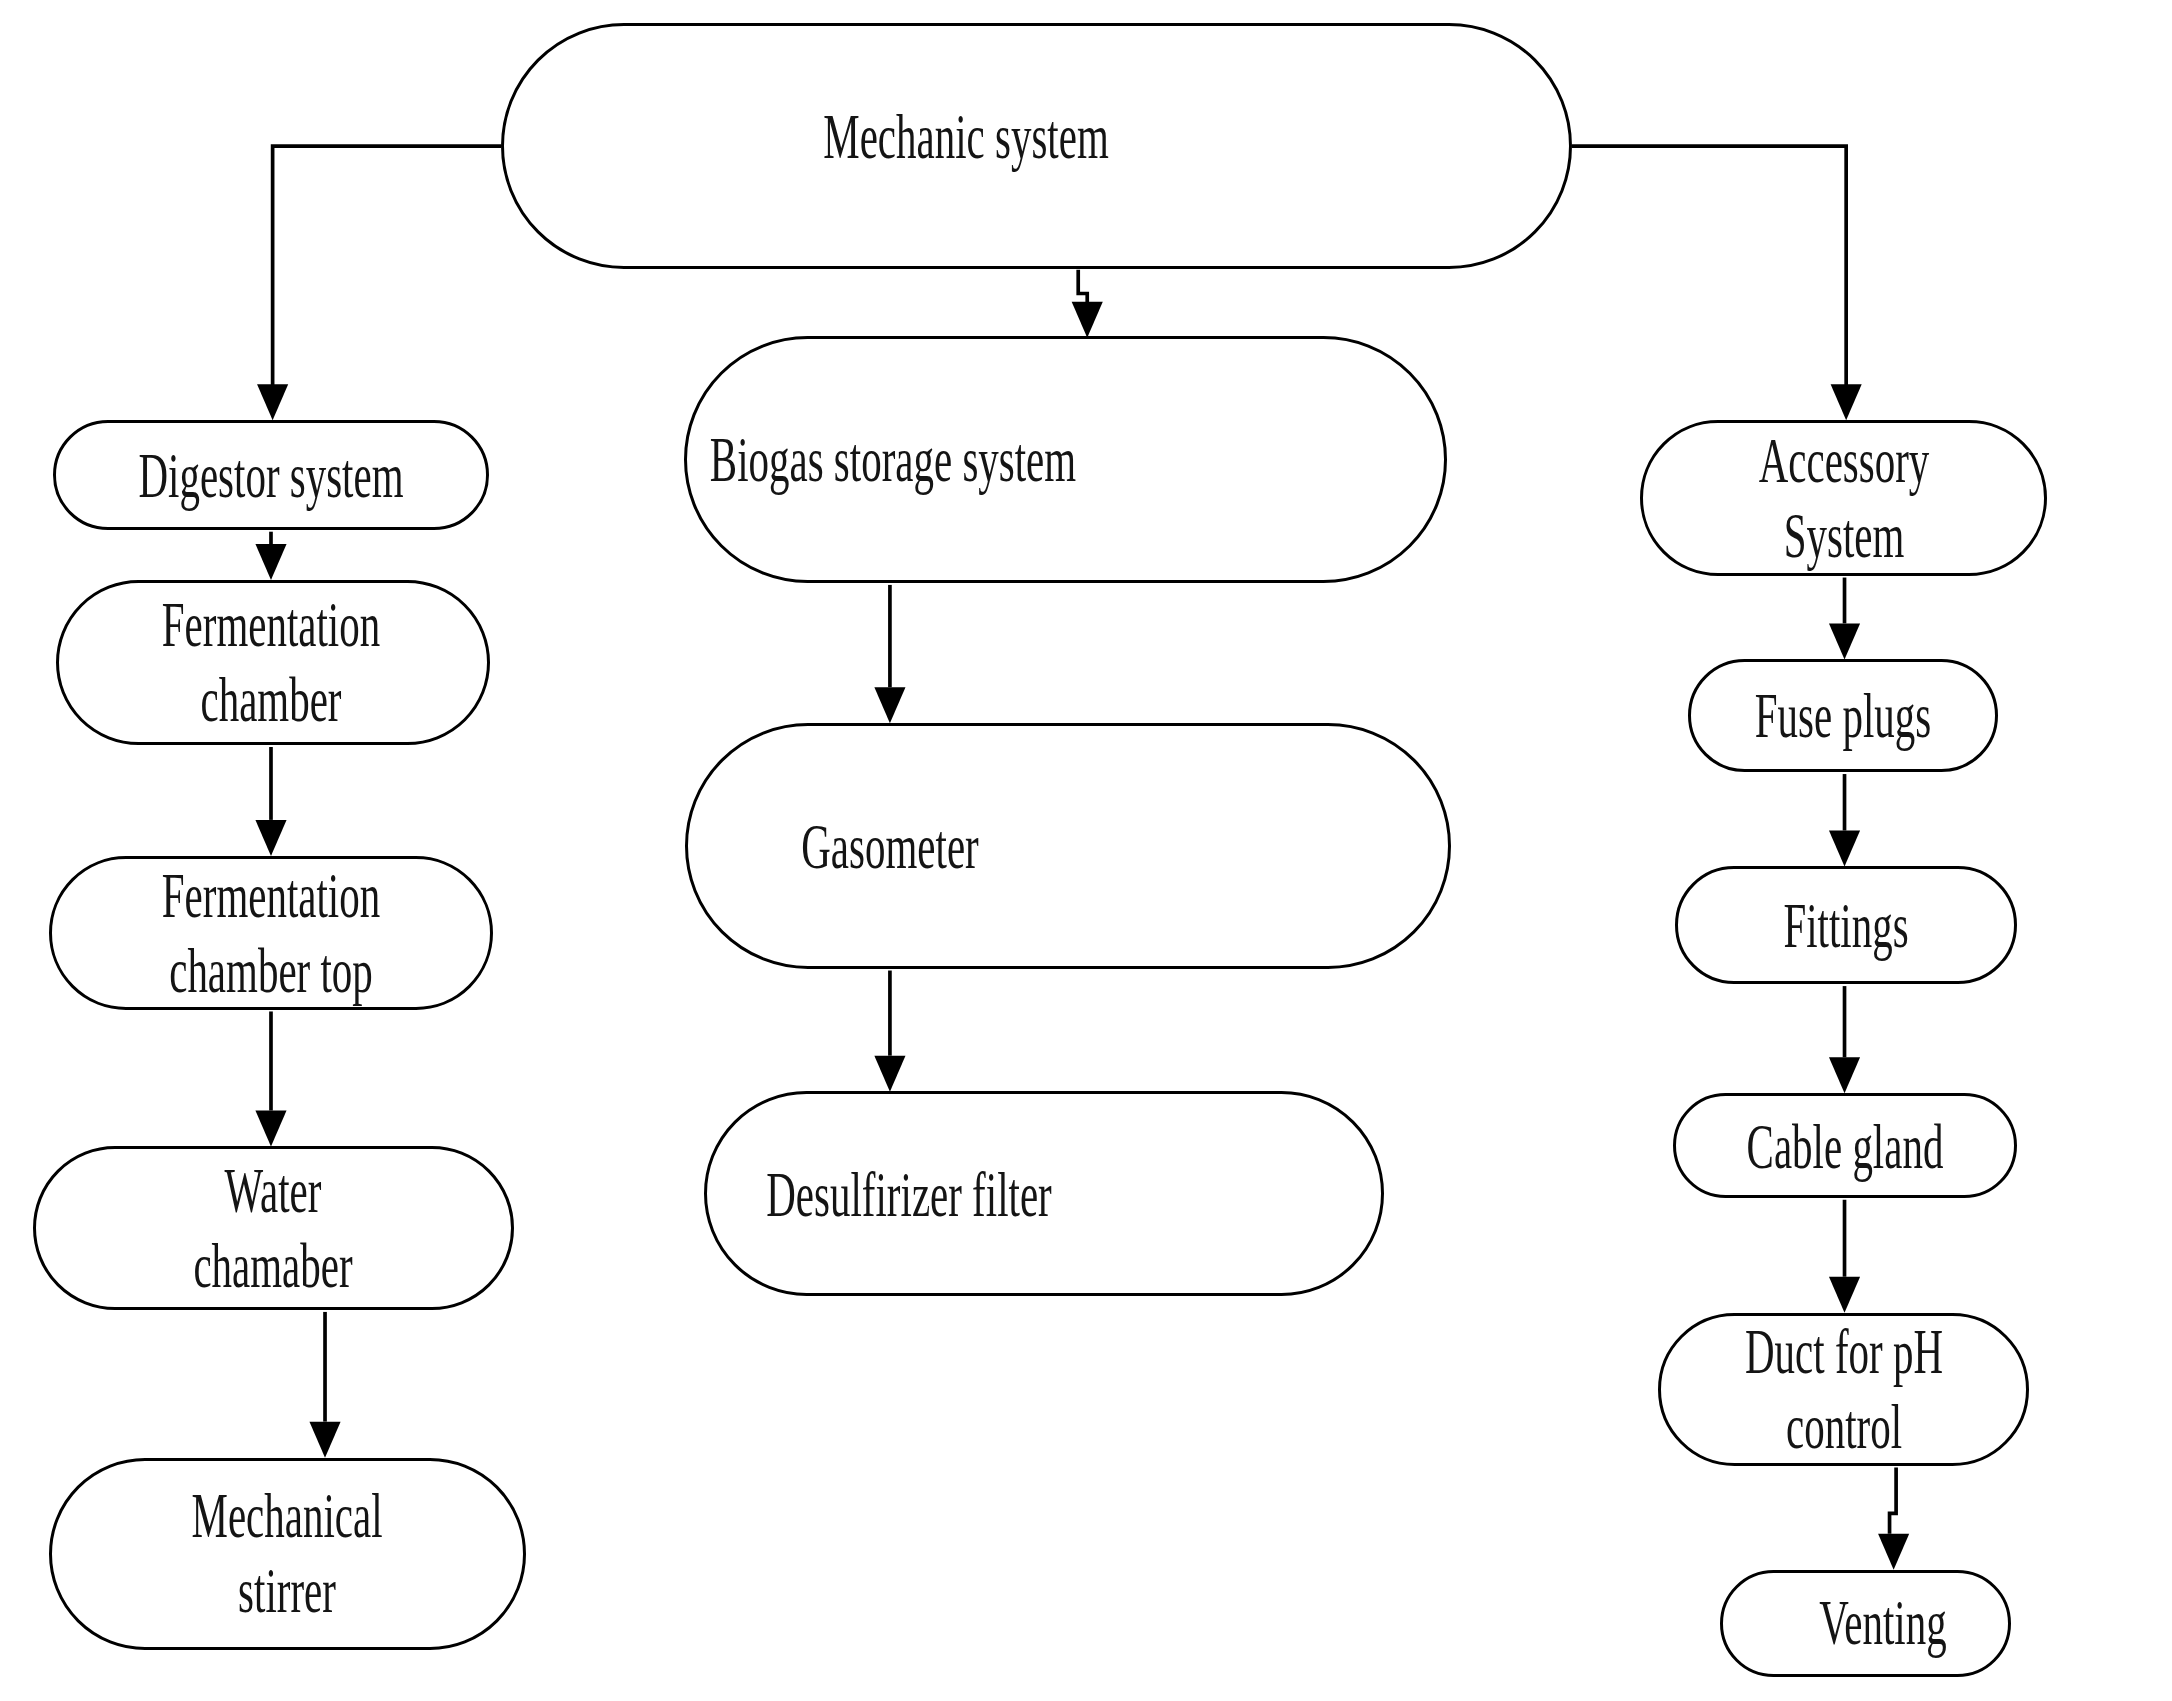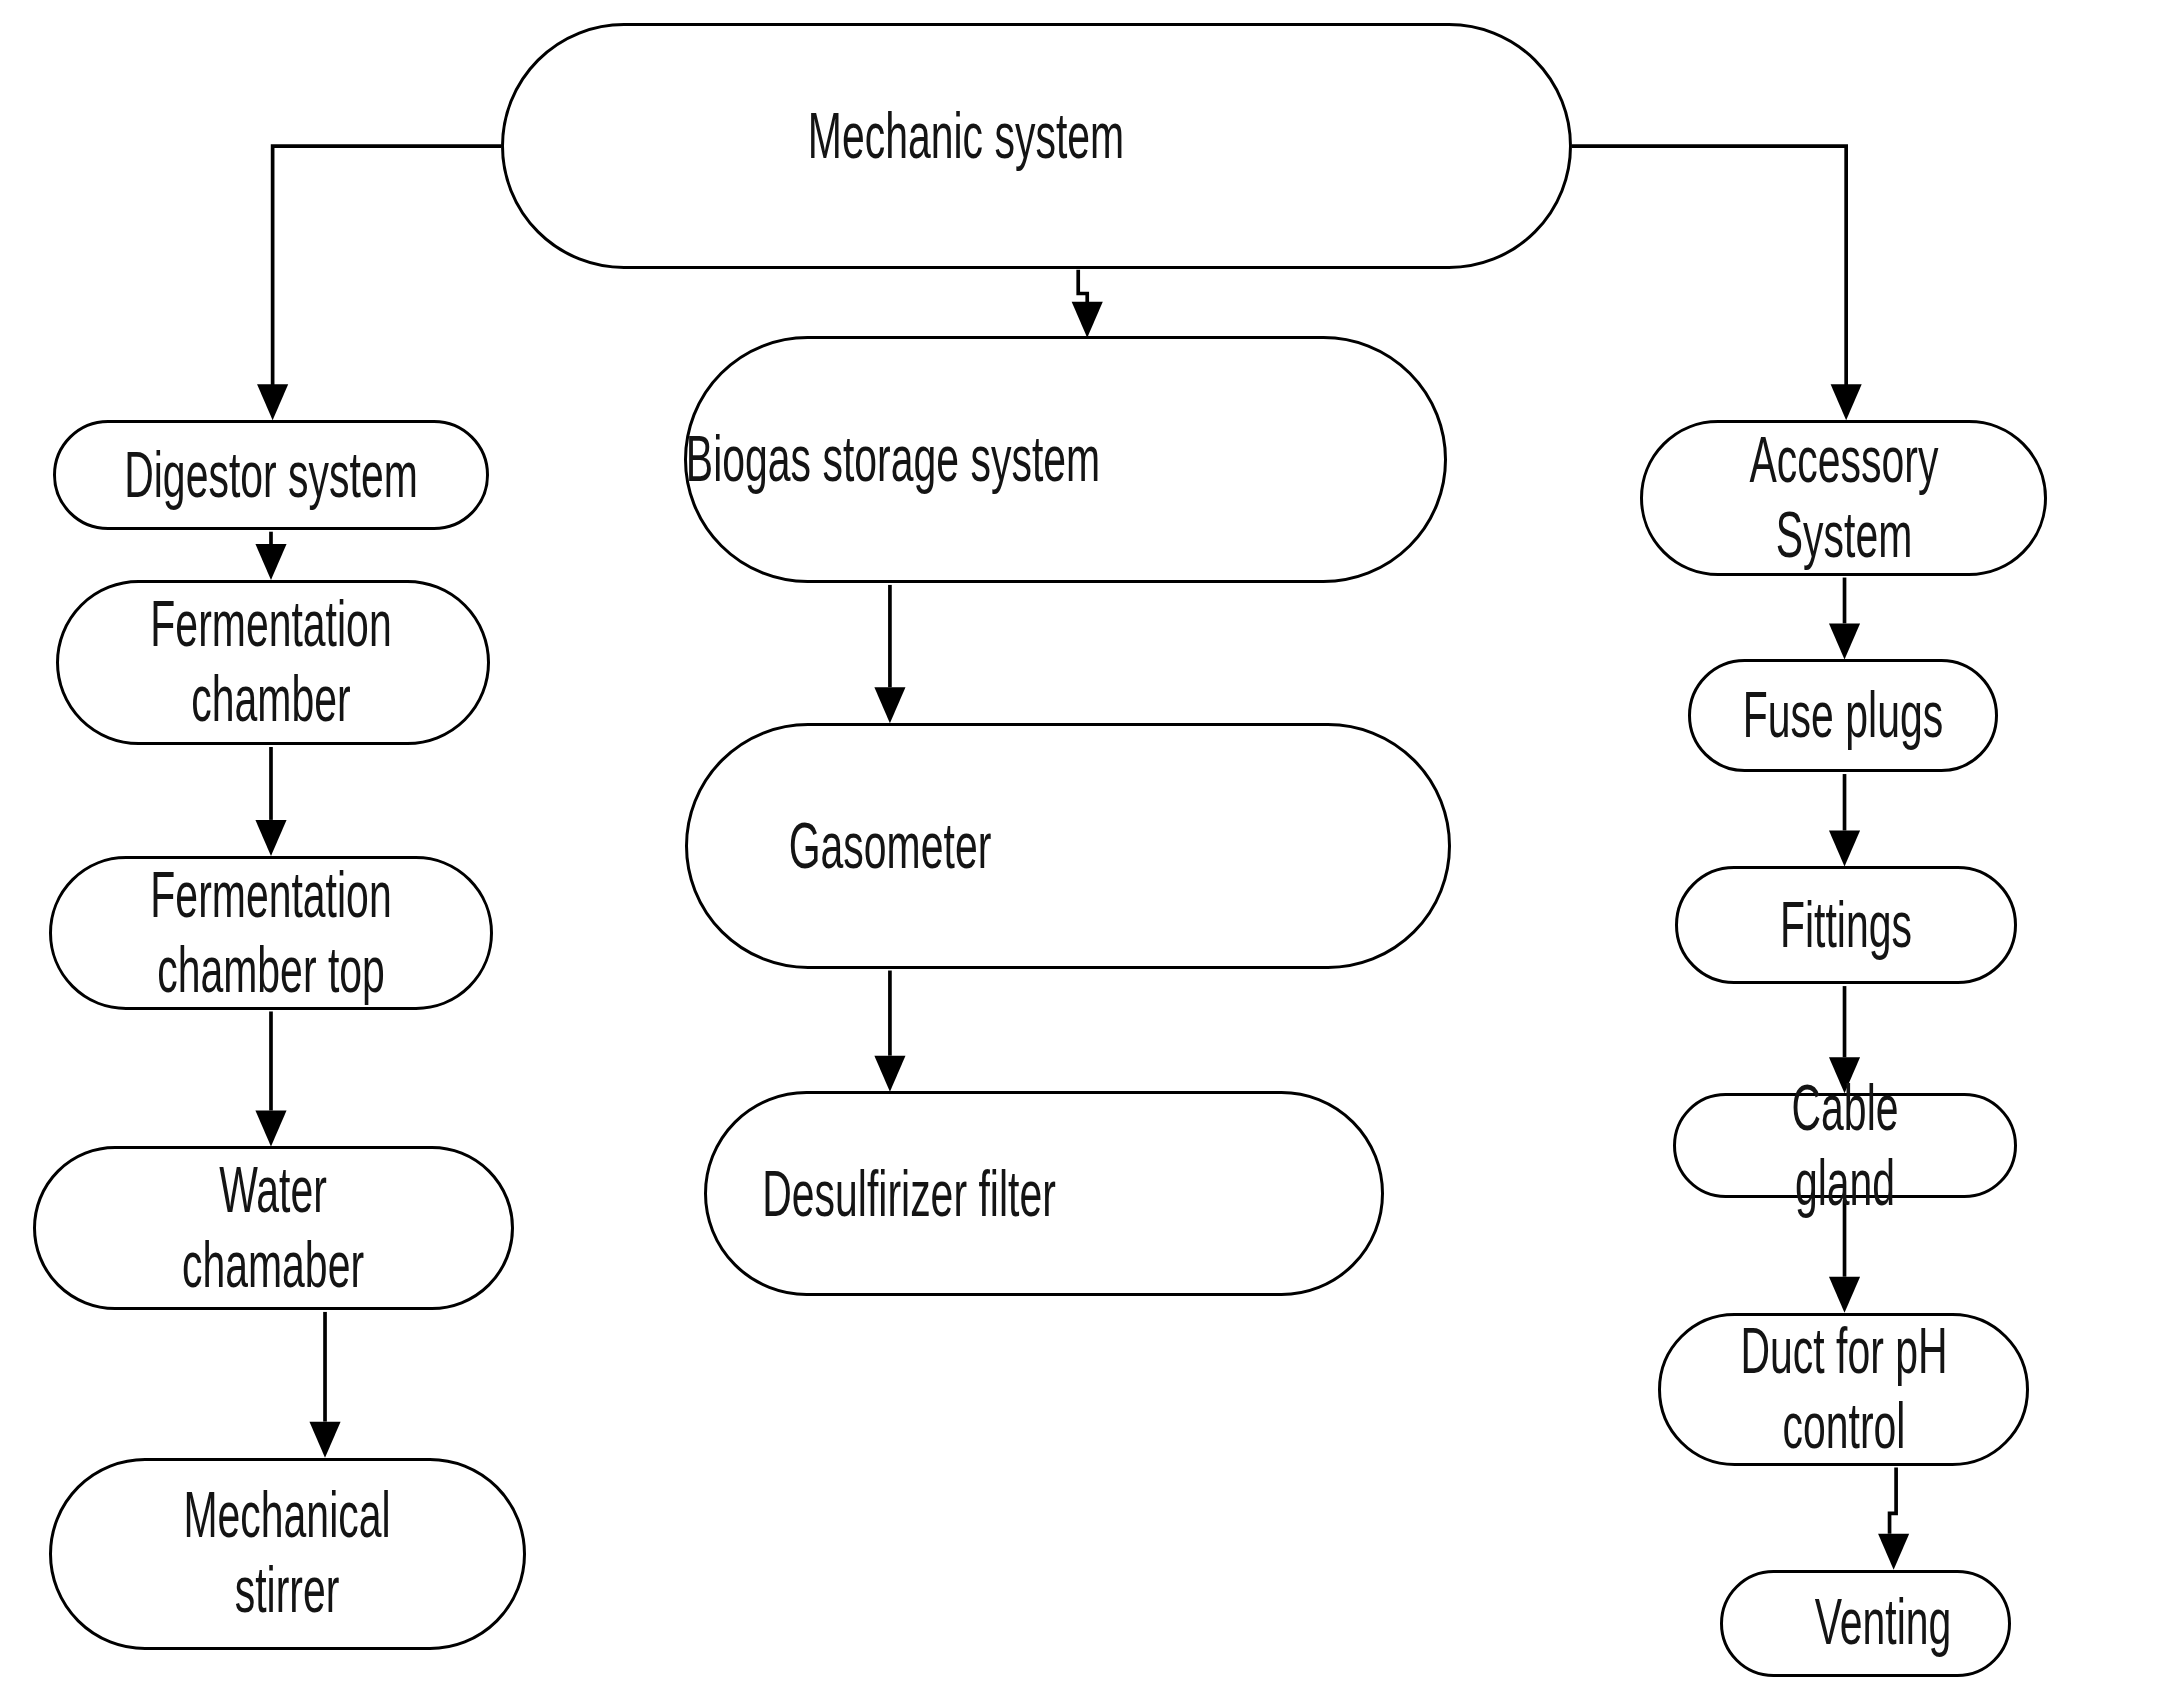--- a/index.html
+++ b/index.html
@@ -7,21 +7,21 @@
     margin: 0;
     padding: 0;
     background: #ffffff;
   }
   #canvas {
     position: relative;
     width: 2172px;
     height: 1702px;
     background: #ffffff;
     overflow: hidden;
-    font-family: Liberation Sans, sans-serif;
+    font-family: Liberation Serif, serif;
   }
   .wires {
     position: absolute;
     left: 0;
     top: 0;
   }
   .wires polyline {
     fill: none;
     stroke: #000000;
     stroke-width: 4.5;

